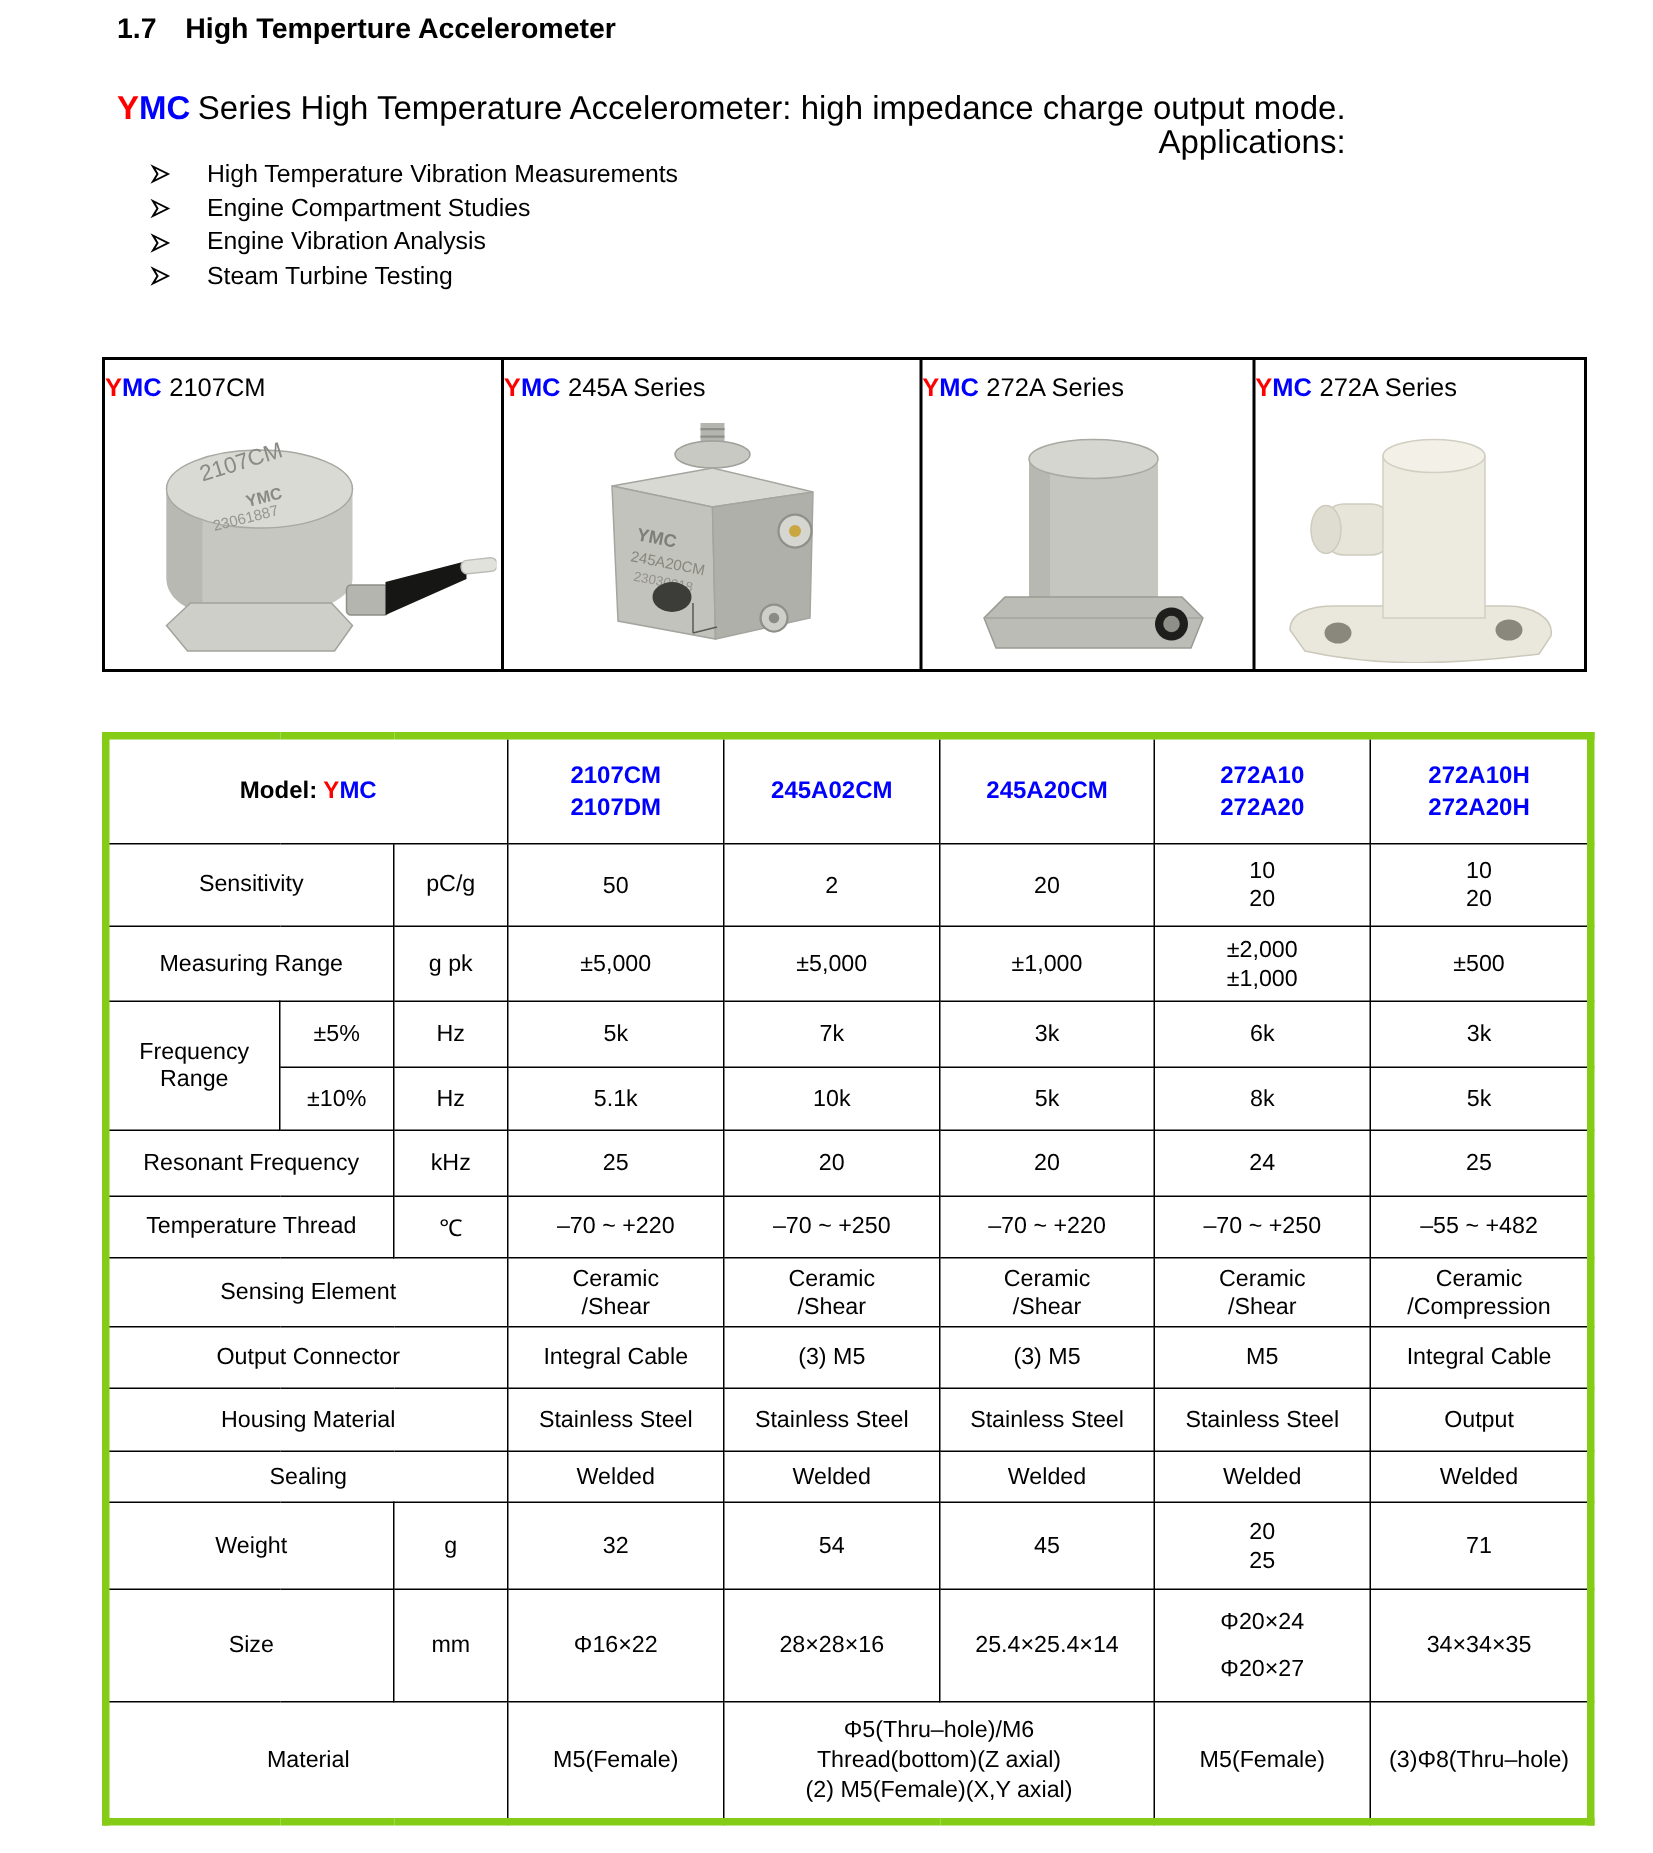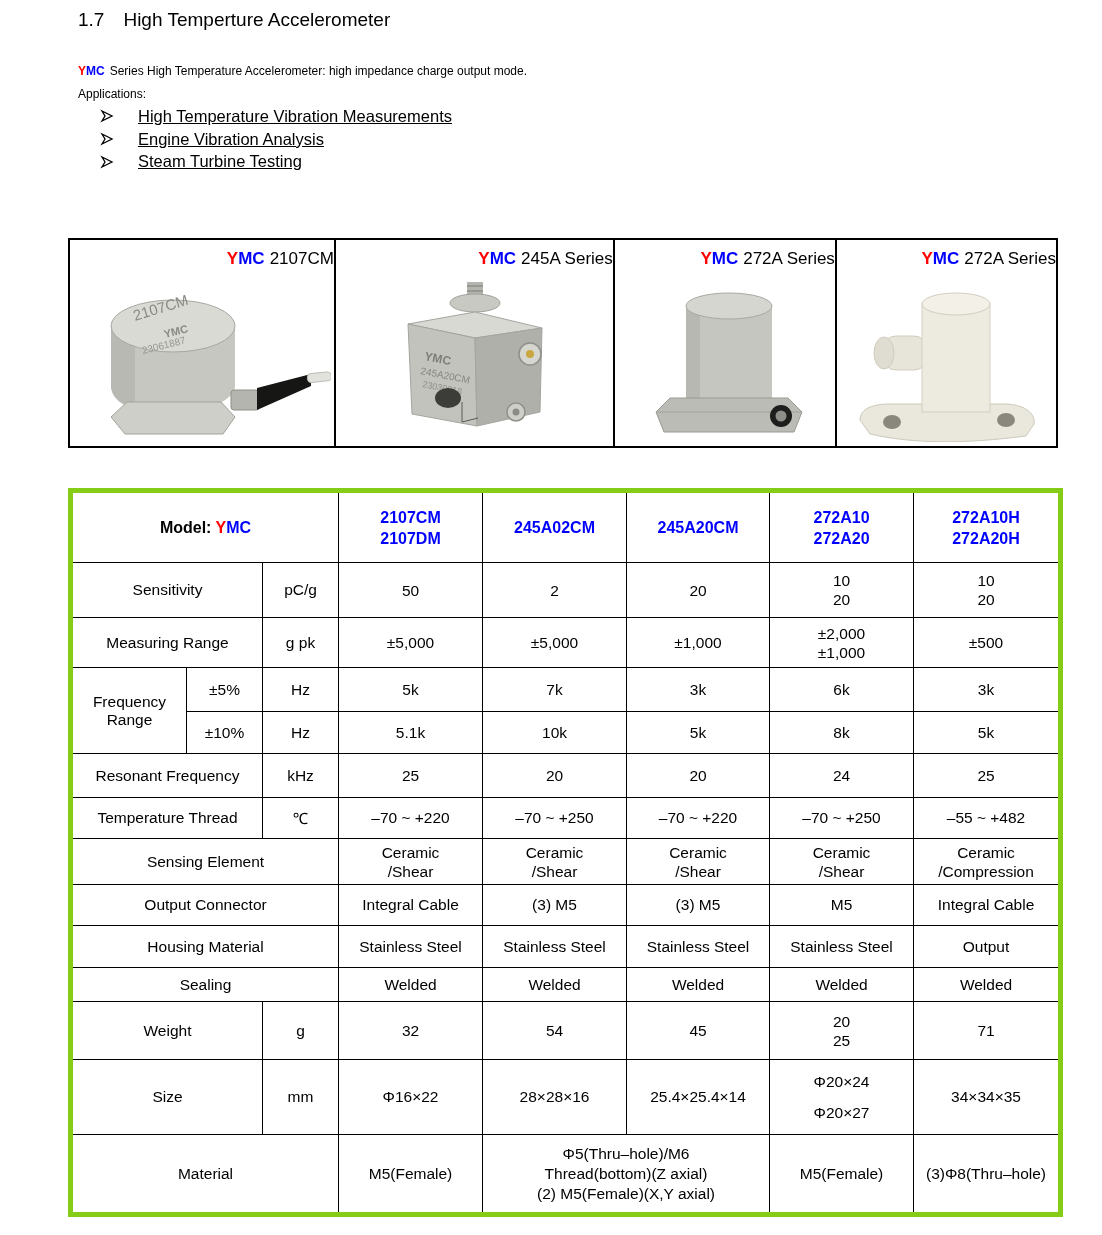--- a/index.html
+++ b/index.html
@@ -4,40 +4,40 @@
 <style>
   * { box-sizing: border-box; }
   html,body { margin:0; padding:0; }
   body {
     width:1102px; height:1235px; background:#ffffff;
     font-family:"Liberation Sans", sans-serif; color:#000;
   }
   .page { position:relative; width:1102px; height:1235px; overflow:hidden; }
 
   
-  .h1 { position:absolute; left:78px; top:9px; font-size:19px; font-weight:normal; white-space:nowrap; }
+  .h1 { position:absolute; left:78px; top:9px; font-size:19px; font-weight:bold; white-space:nowrap; }
   .h1 .num { margin-right:19px; }
 
   
-  .intro { position:absolute; left:78px; top:60px; font-size:12px; line-height:23px; }
+  .intro { position:absolute; left:78px; top:60px; font-size:22px; line-height:23px;text-align:right; }
   .brand-y { color:#ff0000; font-weight:bold; }
   .brand-mc { color:#0000ff; font-weight:bold; }
   .intro .brand { margin-right:5px; }
 
   
   .apps { position:absolute; left:100px; top:105px; }
-  .app-item { display:flex; align-items:center; height:22.7px; font-size:16.5px;text-decoration:underline; }
+  .app-item { display:flex; align-items:center; height:22.7px; font-size:16.5px; }
   .bullet { width:14px; height:14px; margin-right:24px; flex:none; }
 
   
   .gallery {
     position:absolute; left:68px; top:238px; width:990px; height:210px;
     border:2px solid #000; display:grid; grid-template-columns:267fr 280fr 223fr 220fr;
   }
-  .gcell { border-right:2px solid #000; display:flex; flex-direction:column; align-items:flex-end; padding-top:9px; overflow:hidden; }
+  .gcell { border-right:2px solid #000; display:flex; flex-direction:column; align-items:flex-start; padding-top:9px; overflow:hidden; }
   .gcell:last-child { border-right:none; }
   .gcap { font-size:17px; white-space:nowrap; }
   .gcap .brand { margin-right:5px; }
   .gimg { flex:1; width:100%; display:flex; align-items:center; justify-content:center; }
 
   
   table.spec {
     position:absolute; left:68px; top:488px; width:990px;
     border-collapse:collapse; table-layout:fixed; font-size:15.5px;
     border:5px solid #84cc16;
@@ -64,20 +64,26 @@
     <div><span class="brand"><span class="brand-y">Y</span><span class="brand-mc">MC</span></span><span>Series High Temperature Accelerometer: high impedance charge output mode.</span></div>
     <div>Applications:</div>
   </div>
 
   <div class="apps">
     <div class="app-item">
       <svg class="bullet" viewBox="0 0 14 14">
           <path d="M2,2 L12,7 L2,12 L5,7 Z" fill="none" stroke="#000" stroke-width="1.3"></path>
         </svg>
       <span>High Temperature Vibration Measurements</span>
+    </div>
+    <div class="app-item">
+      <svg class="bullet" viewBox="0 0 14 14">
+          <path d="M2,2 L12,7 L2,12 L5,7 Z" fill="none" stroke="#000" stroke-width="1.3"></path>
+        </svg>
+      <span>Engine Compartment Studies</span>
     </div>
     <div class="app-item">
       <svg class="bullet" viewBox="0 0 14 14">
           <path d="M2,2 L12,7 L2,12 L5,7 Z" fill="none" stroke="#000" stroke-width="1.3"></path>
         </svg>
       <span>Engine Vibration Analysis</span>
     </div>
     <div class="app-item">
       <svg class="bullet" viewBox="0 0 14 14">
           <path d="M2,2 L12,7 L2,12 L5,7 Z" fill="none" stroke="#000" stroke-width="1.3"></path>

